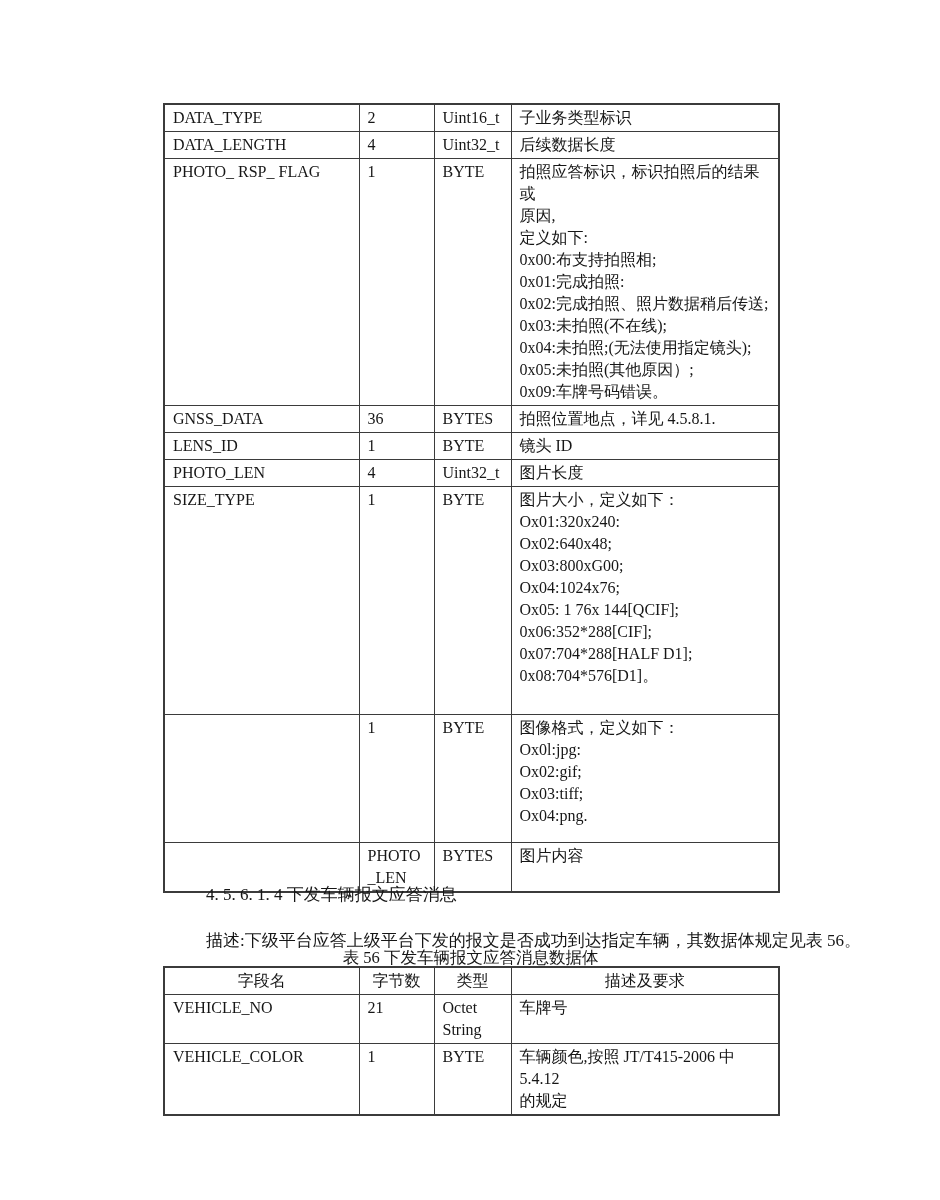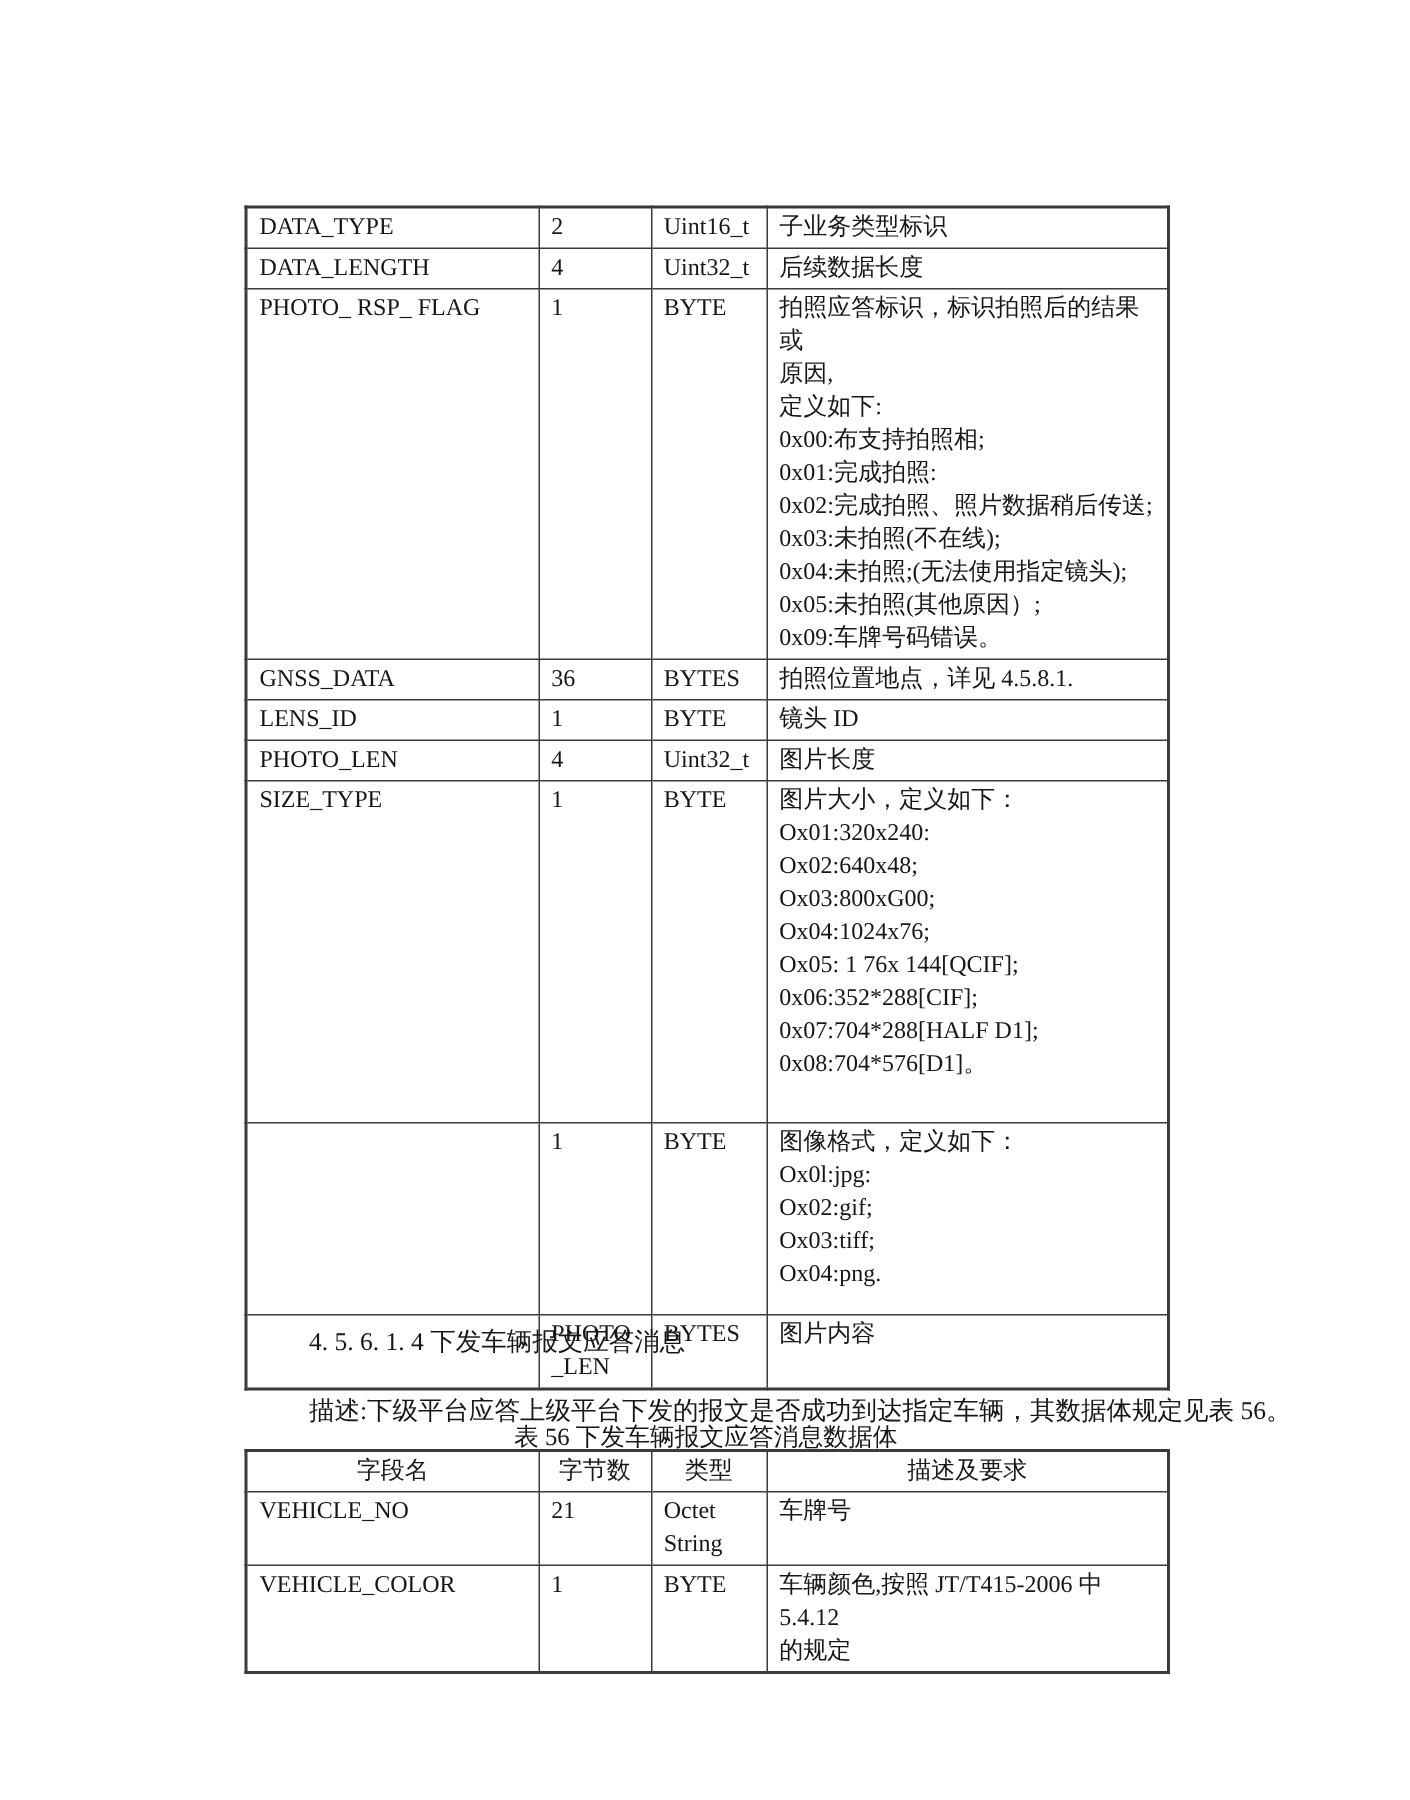--- a/index.html
+++ b/index.html
@@ -25,21 +25,21 @@
     line-height: 22px;
     padding: 2px 5px 2px 8px;
     white-space: pre-line;
     overflow: hidden;
   }
   .tbl td.th {
     text-align: center;
     padding: 2px 2px;
     white-space: nowrap;
   }
-  .tbl1 { left: 163px; top: 103px; width: 615px; height: 777px; margin-top: 34px; }
+  .tbl1 { left: 163px; top: 103px; width: 615px; height: 777px; }
   .tbl1 tr:nth-child(1) { height: 24px; }
   .tbl1 tr:nth-child(2) { height: 24px; }
   .tbl1 tr:nth-child(3) { height: 246px; font-family: Liberation Serif, serif; }
   .tbl1 tr:nth-child(4) { height: 27px; }
   .tbl1 tr:nth-child(5) { height: 26px; }
   .tbl1 tr:nth-child(6) { height: 26px; }
   .tbl1 tr:nth-child(7) { height: 228px; }
   .tbl1 tr:nth-child(8) { height: 128px; }
   .tbl1 tr:nth-child(9) { height: 47px; }
   .tbl2 { left: 163px; top: 966px; width: 615px; height: 117px; }

